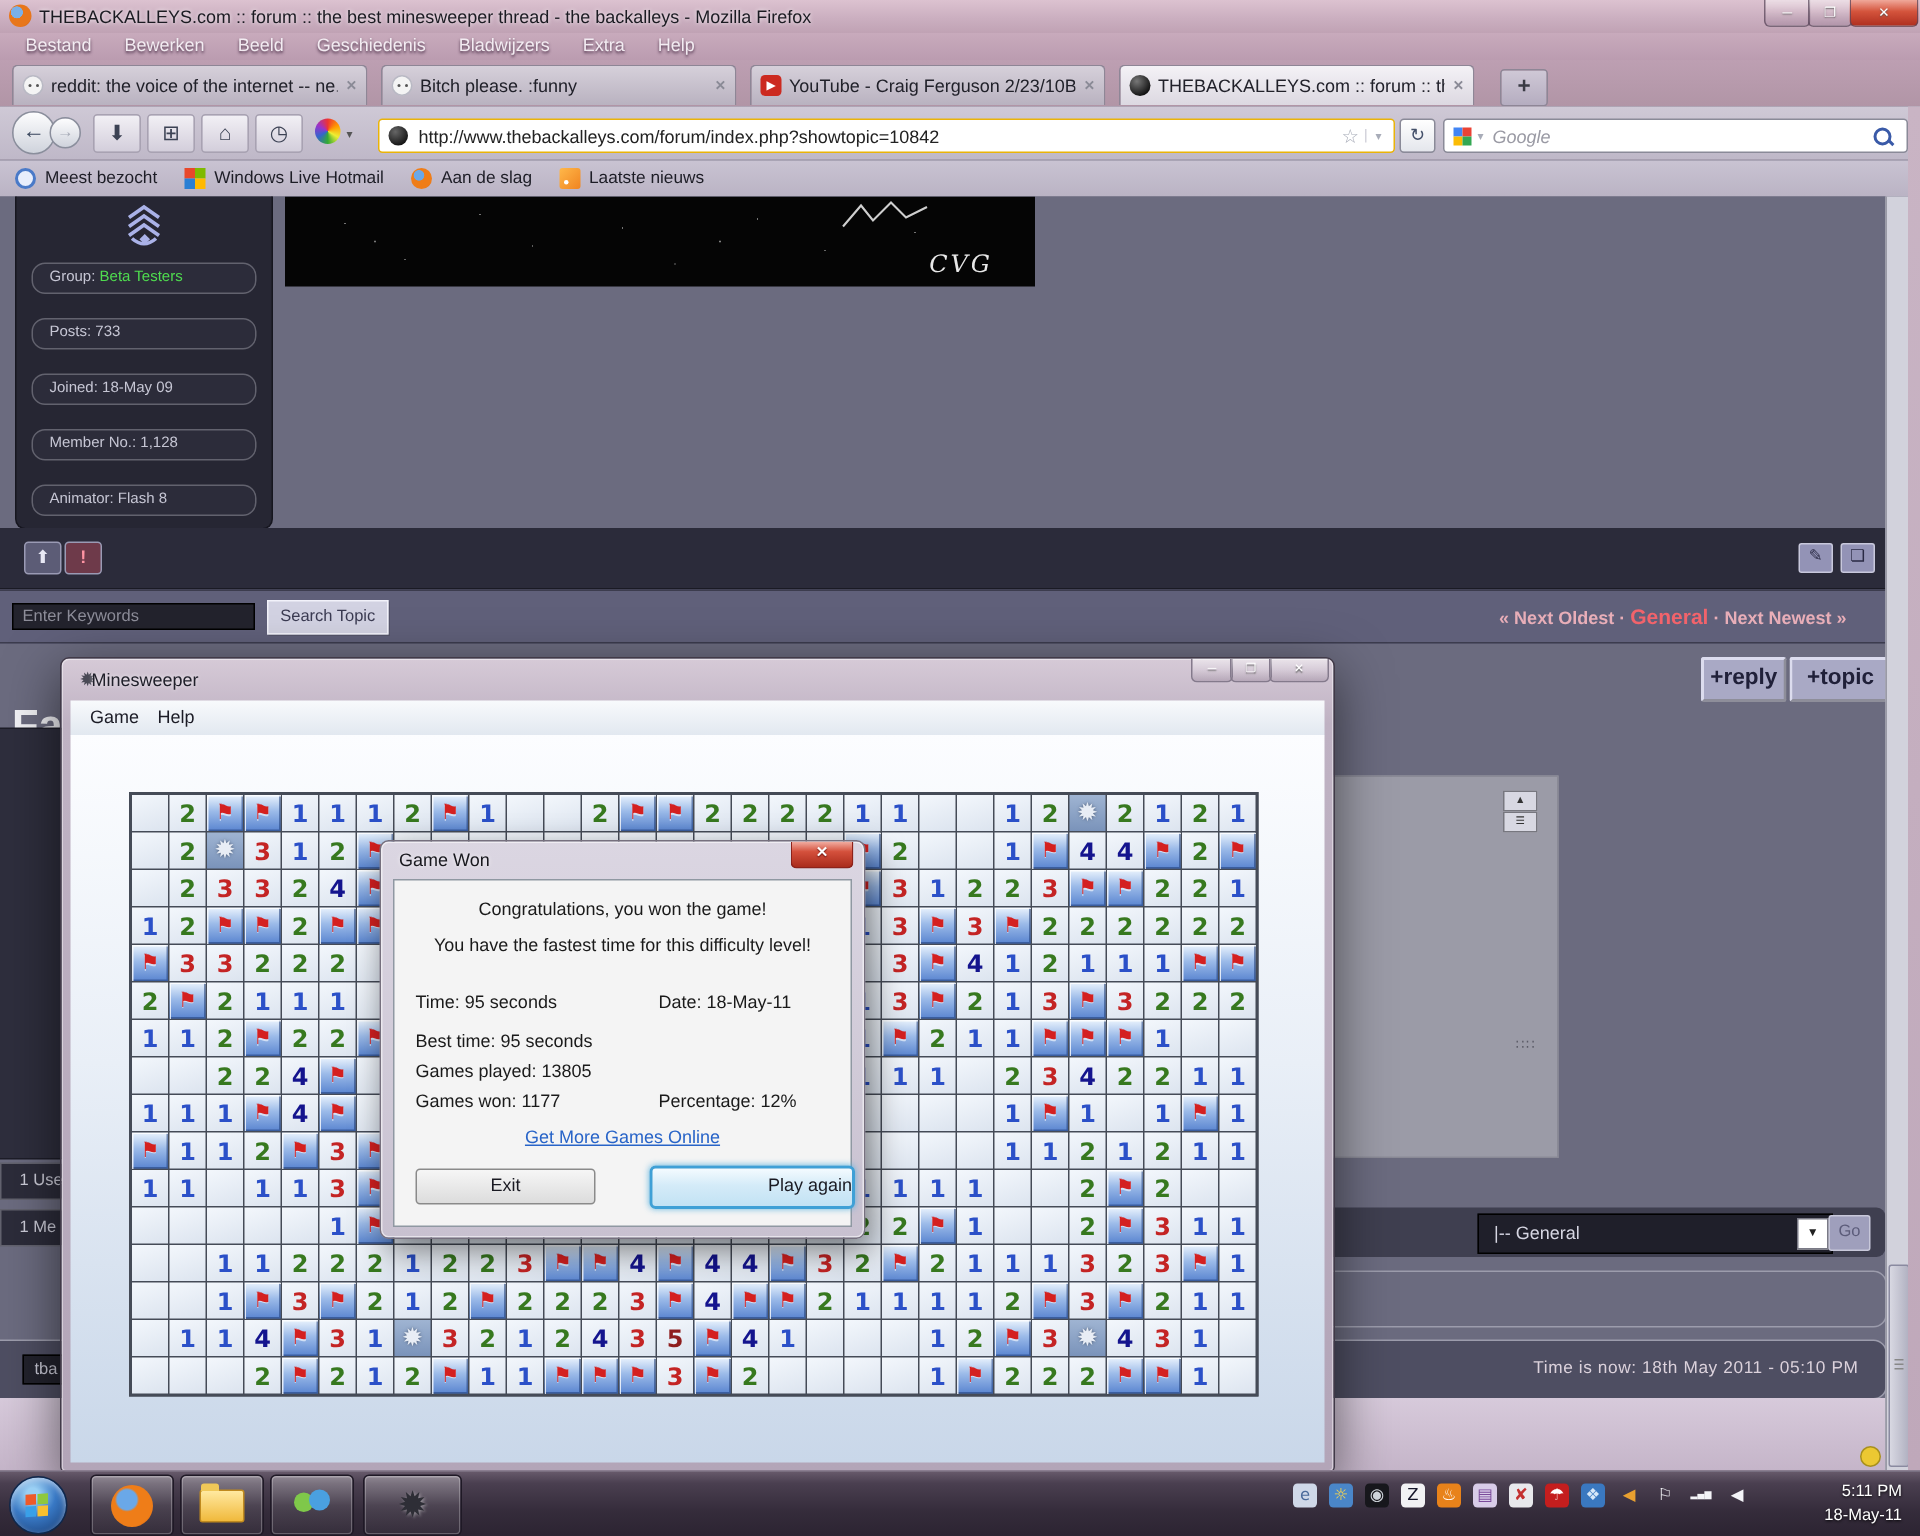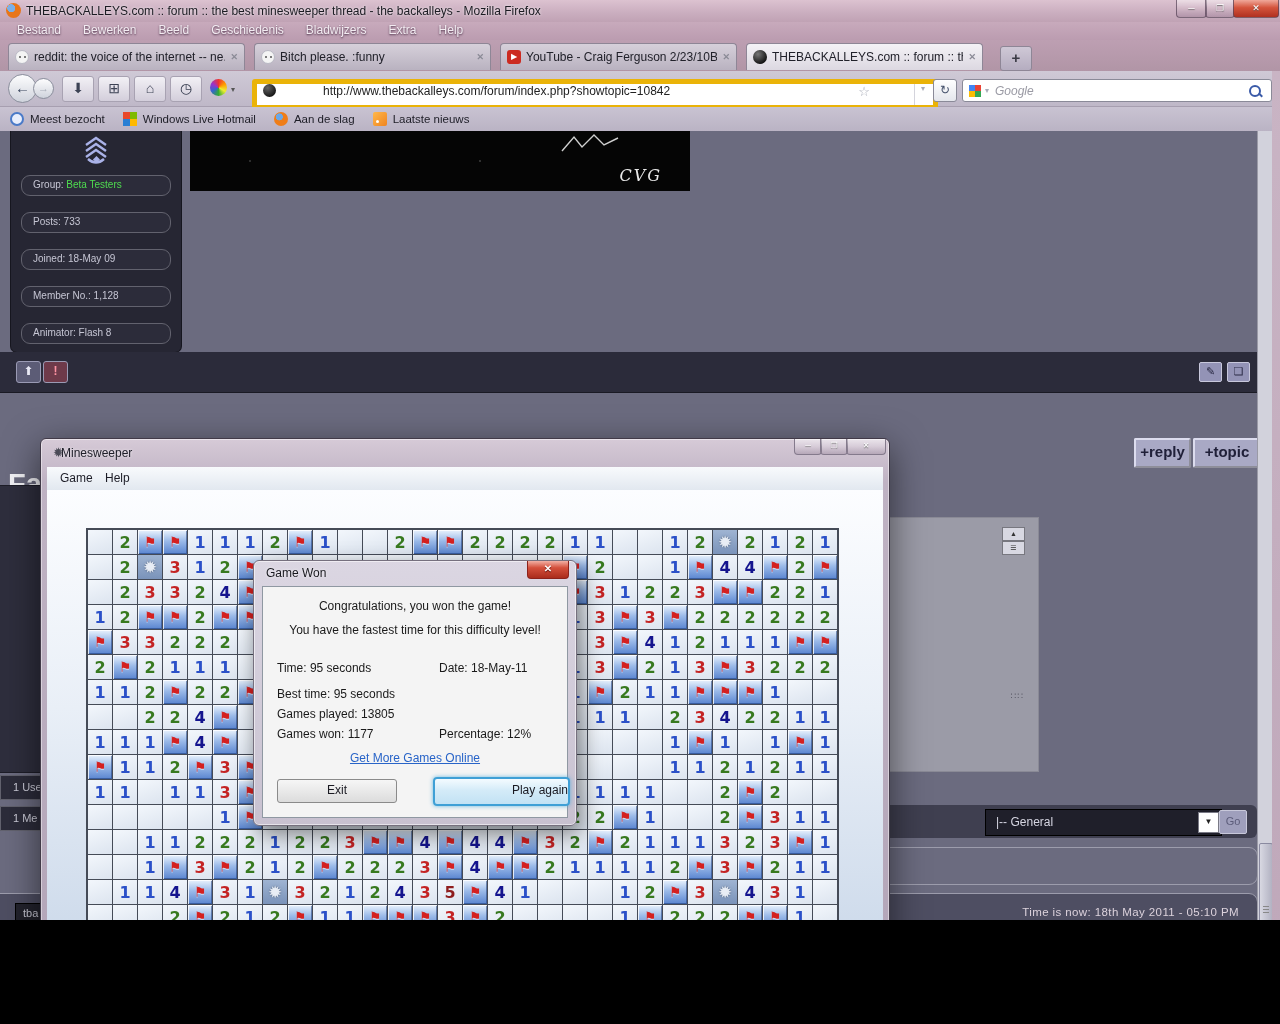--- a/index.html
+++ b/index.html
@@ -1,16 +1,16 @@
 <!DOCTYPE html>
 <html><head>
 <meta charset="utf-8">
 <style>
   html,body{margin:0;padding:0;background:#000;}
-  #screen{position:relative;width:1280px;height:920px;overflow:hidden;
+  #screen{position:relative;width:1280px;height:1024px;overflow:hidden;
     font-family:"Liberation Sans",sans-serif;background:#6b6b7f;}
   .abs{position:absolute;}
 
   
   #titlebar{left:0;top:0;width:1280px;height:22px;
     background:linear-gradient(180deg,#dcc2d0 0%,#cbafc0 55%,#c0a2b4 100%);}
   #ff-logo{left:6px;top:3px;width:15px;height:15px;border-radius:50%;
     background:radial-gradient(circle at 35% 35%,#7ab0e8 0 28%,#e8761a 30% 70%,#c44e08 100%);}
   #win-title{left:26px;top:4px;font-size:12px;color:#1b1b22;text-shadow:0 0 3px rgba(255,255,255,.9);}
   .winbtn{top:0;height:17px;border:1px solid rgba(90,70,90,.75);border-top:none;
@@ -42,22 +42,22 @@
     border-bottom:1px solid #a79fb0;}
   .navcirc{border-radius:50%;background:linear-gradient(180deg,#fdfdfe,#cfd3dc);
     border:1px solid #8a8e9c;text-align:center;color:#38455c;font-weight:bold;}
   #back-btn{left:8px;top:3px;width:27px;height:27px;font-size:15px;line-height:26px;}
   #fwd-btn{left:33px;top:7px;width:19px;height:19px;font-size:11px;line-height:18px;color:#a8acb8;}
   .navtool{top:5px;width:30px;height:24px;border:1px solid #a8a2b2;border-radius:3px;
     background:linear-gradient(180deg,#f2f0f5,#d3cedb);text-align:center;font-size:14px;line-height:23px;color:#3c4254;}
   #addon-swirl{left:210px;top:8px;width:17px;height:17px;border-radius:50%;
     background:conic-gradient(#e33,#f90,#ee3,#3a3,#36c,#93c,#e33);}
   #addon-caret{left:231px;top:14px;font-size:8px;color:#555;}
-  #urlbar{left:252px;top:79px;width:676px;height:21px;background:#fff;border:5px solid #eab308;
-    border-radius:3px;display:flex;gap:40px;}
+  #urlbar{left:252px;top:79px;width:676px;height:21px;background:#fff;border:1px solid #eab308;
+    border-radius:3px;display:flex;align-items:center;}
   #url-globe{width:13px;height:13px;border-radius:50%;margin:0 7px 0 6px;
     background:radial-gradient(circle at 35% 30%,#666,#151515 75%);}
   #url-text{font-size:12px;color:#222;flex:1;}
   #url-star{color:#a8acb8;font-size:13px;margin-right:4px;}
   #url-caret{color:#a8acb8;font-size:8px;margin-right:8px;border-left:1px solid #d4d4dc;padding-left:6px;}
   #reload-btn{left:933px;top:79px;width:22px;height:21px;border:1px solid #8a8a98;border-radius:3px;
     background:linear-gradient(180deg,#fff,#e4e6ec);color:#44506a;font-size:12px;text-align:center;line-height:20px;}
   #searchbar{left:962px;top:79px;width:308px;height:21px;background:#fff;border:1px solid #8a8a98;
     border-radius:3px;display:flex;align-items:center;}
   #g-icon{width:12px;height:12px;margin:0 4px 0 6px;display:grid;grid-template-columns:6px 6px;grid-template-rows:6px 6px;}
@@ -360,20 +360,31 @@
           <div class="pill"><span class="us-flag"></span></div>
         </div>
     </div>
 
     <div class="abs" id="post-strip"></div>
     <div class="abs mini-btn" style="left:16px;">⬆</div>
     <div class="abs mini-btn" id="warn-btn" style="left:43px;">!</div>
     <div class="abs post-action" style="left:1199px;">✎</div>
     <div class="abs post-action" style="left:1227px;">❏</div>
 
+    <div class="abs" id="search-row">
+      <input id="kw-input" value="Enter Keywords" style="">
+      <div id="search-topic-btn">Search Topic</div>
+      <div id="topic-nav">
+        <span>« Next Oldest</span>
+        <span>·</span>
+        <span class="cat">General</span>
+        <span>·</span>
+        <span>Next Newest »</span>
+      </div>
+    </div>
 
     <div class="abs fbtn" style="left:1134px;width:53px;">+reply</div>
     <div class="abs fbtn" style="left:1193px;width:64px;">+topic</div>
     <div class="abs" id="fa-heading">Fa</div>
     <div class="abs" id="post-panel"></div>
 
     <div class="abs" id="quote-box">
       <div class="qb-btn" style="right:13px;top:9px;">▲</div>
       <div class="qb-btn" style="right:13px;top:23px;">☰</div>
       <div id="qb-grip">∷∷</div>

